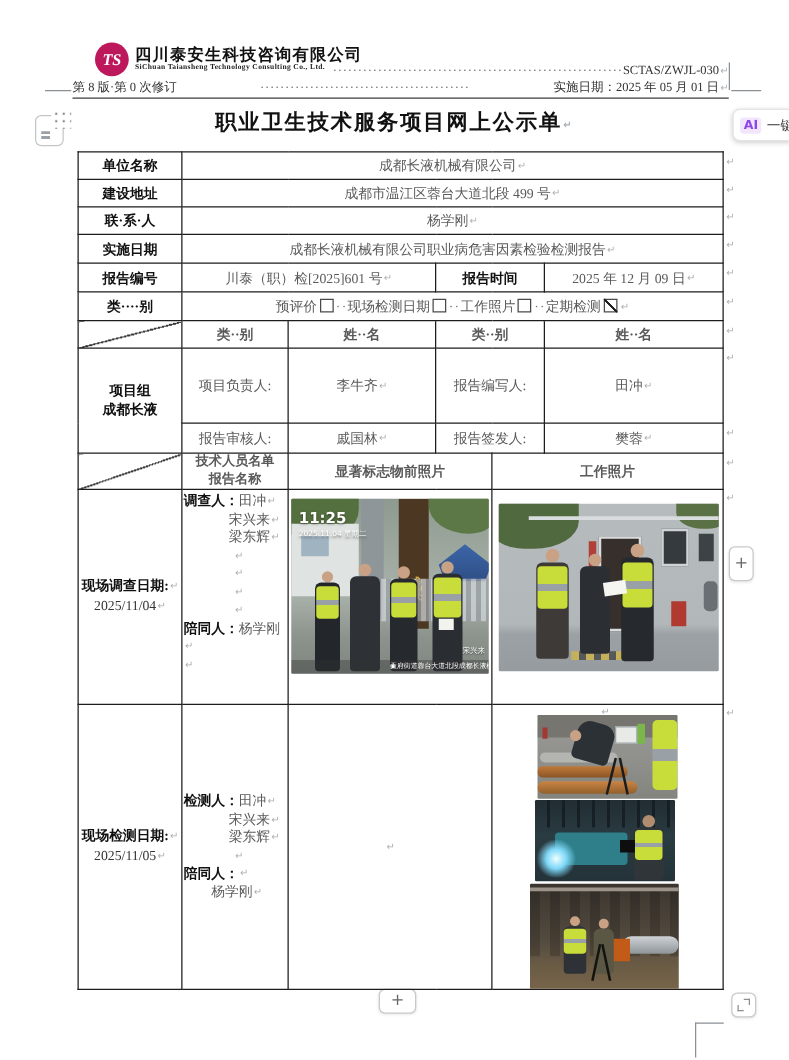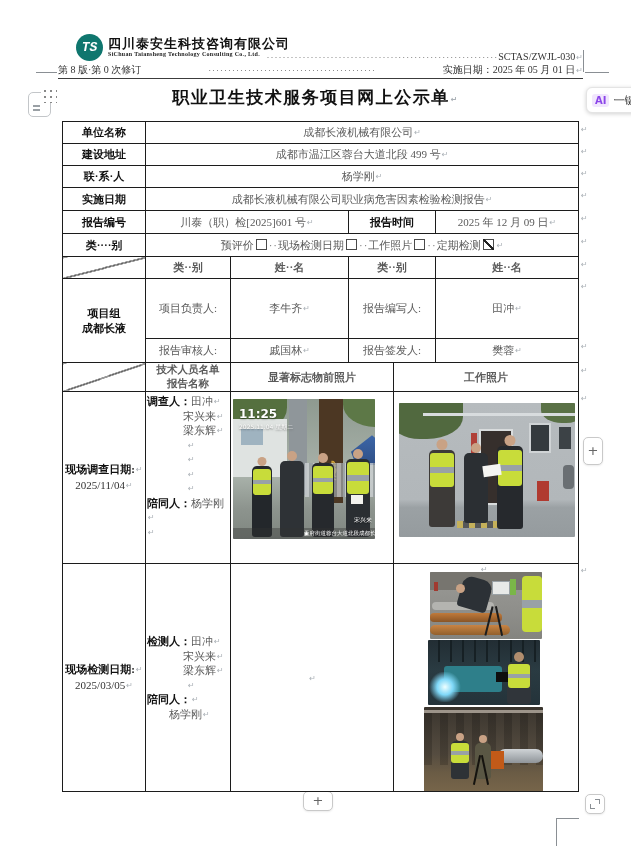--- a/index.html
+++ b/index.html
@@ -6,22 +6,22 @@
   body{
     width:631px;height:848px;position:relative;overflow:hidden;
     background:#ffffff;color:#333;
     font-family:"Liberation Serif","DejaVu Serif",serif;
   }
   .abs{position:absolute}
   .pilcrow{color:#aab0b6;font-size:8px;margin-left:1px;font-family:"DejaVu Sans",sans-serif;vertical-align:1px}
 
   
   .logo{left:76px;top:34px;width:27px;height:27px;border-radius:50%;
-        background:#0f766e;color:#fff;font-weight:bold;font-style:italic;
-        font-size:13px;line-height:27px;text-align:center;font-family:Liberation Mono, monospace}
+        background:#be185d;color:#fff;font-weight:bold;font-style:italic;
+        font-size:13px;line-height:27px;text-align:center;font-family:Liberation Serif, serif}
   .company-cn{left:108px;top:35px;font-size:13px;font-weight:bold;color:#111;letter-spacing:1px}
   .company-en{left:108px;top:51px;font-size:6px;font-weight:bold;color:#222;letter-spacing:.3px}
   .hline1{left:240px;top:51px;width:343px;display:flex;align-items:baseline;font-size:10px;color:#333}
   .hline2{left:58px;top:63px;width:525px;display:flex;align-items:baseline;font-size:10px;color:#333}
   .dots{flex:1;overflow:hidden;white-space:nowrap;color:#555;letter-spacing:1px;font-size:9px;text-align:right}
   .dots.mid{text-align:center}
   .header-rule{left:58px;top:78px;width:525px;height:0;border-top:1px solid #3c3c3c}
   .crop{background:#8a8f94}
   .doc-title{left:0;top:86px;width:631px;text-align:center;font-size:17px;font-weight:bold;color:#111;letter-spacing:1.5px}
 
@@ -225,21 +225,21 @@
       <div class="ind"><span>梁东辉</span><span class="pilcrow">↵</span></div>
       <div class="ind2"><span class="pilcrow">↵</span></div>
       <div class="ind2"><span class="pilcrow">↵</span></div>
       <div class="ind2"><span class="pilcrow">↵</span></div>
       <div class="ind2"><span class="pilcrow">↵</span></div>
       <div><span class="plab">陪同人：</span><span>杨学刚</span><span class="pilcrow">↵</span></div>
       <div><span class="pilcrow">↵</span></div>
     </td>
     <td colspan="2" class="photoc">
 
-      <div class="ph" style="left:2px;top:7px;width:142px;height:140px;background:linear-gradient(180deg,#8e9a90 0%,#a9b2aa 55%,#8d948e 78%,#7f8680 100%)">
+      <div class="ph" style="left:2px;top:7px;width:158px;height:140px;background:linear-gradient(180deg,#8e9a90 0%,#a9b2aa 55%,#8d948e 78%,#7f8680 100%)">
         <div style="left:-8px;top:-10px;width:62px;height:44px;background:#55703f;border-radius:0 0 60% 45%"></div>
         <div style="left:0;top:20px;width:54px;height:58px;background:#dfe3e1"></div>
         <div style="left:8px;top:30px;width:22px;height:16px;background:#9fb3c0"></div>
         <div style="left:56px;top:0;width:18px;height:96px;background:#8f969a"></div>
         <div style="left:86px;top:0;width:24px;height:104px;background:#4c3723;color:#d8a93a;font-weight:bold;font-size:11px;letter-spacing:3px;writing-mode:vertical-rl;text-align:center;line-height:24px">
           <span>成都长液</span>
         </div>
         <div style="left:110px;top:-10px;width:54px;height:38px;background:#5d7847;border-radius:0 0 40% 60%"></div>
         <div style="left:118px;top:36px;width:42px;height:30px;background:linear-gradient(180deg,#3c66a8,#2f4f86);clip-path:polygon(50% 0,100% 55%,88% 100%,12% 100%,0 55%)"></div>
         <div style="left:72px;top:64px;width:86px;height:34px;background:repeating-linear-gradient(90deg,#cfd3d6 0 4px,#9aa0a4 4px 8px);opacity:.75"></div>
@@ -300,21 +300,21 @@
           <div class="vest" style="left:3px;top:15px;width:24px;height:36px"></div>
         </div>
         <div style="left:84px;top:62px;width:18px;height:11px;background:#f5f5f2;transform:rotate(-8deg)"></div>
       </div>
     </td>
   </tr>
 
   <tr style="height:228px">
     <td class="datec">
       <div><span class="dlabel">现场检测日期:</span><span class="pilcrow">↵</span></div>
-      <div><span class="dval">2025/03/05</span><span class="pilcrow">↵</span></div>
+      <div><span class="dval">2025/11/05</span><span class="pilcrow">↵</span></div>
     </td>
     <td class="peoplec">
       <div><span class="plab">检测人：</span><span>田冲</span><span class="pilcrow">↵</span></div>
       <div class="ind"><span>宋兴来</span><span class="pilcrow">↵</span></div>
       <div class="ind"><span>梁东辉</span><span class="pilcrow">↵</span></div>
       <div class="ind2"><span class="pilcrow">↵</span></div>
       <div><span class="plab">陪同人：</span><span class="pilcrow">↵</span></div>
       <div class="ind3"><span>杨学刚</span><span class="pilcrow">↵</span></div>
     </td>
     <td colspan="2">

